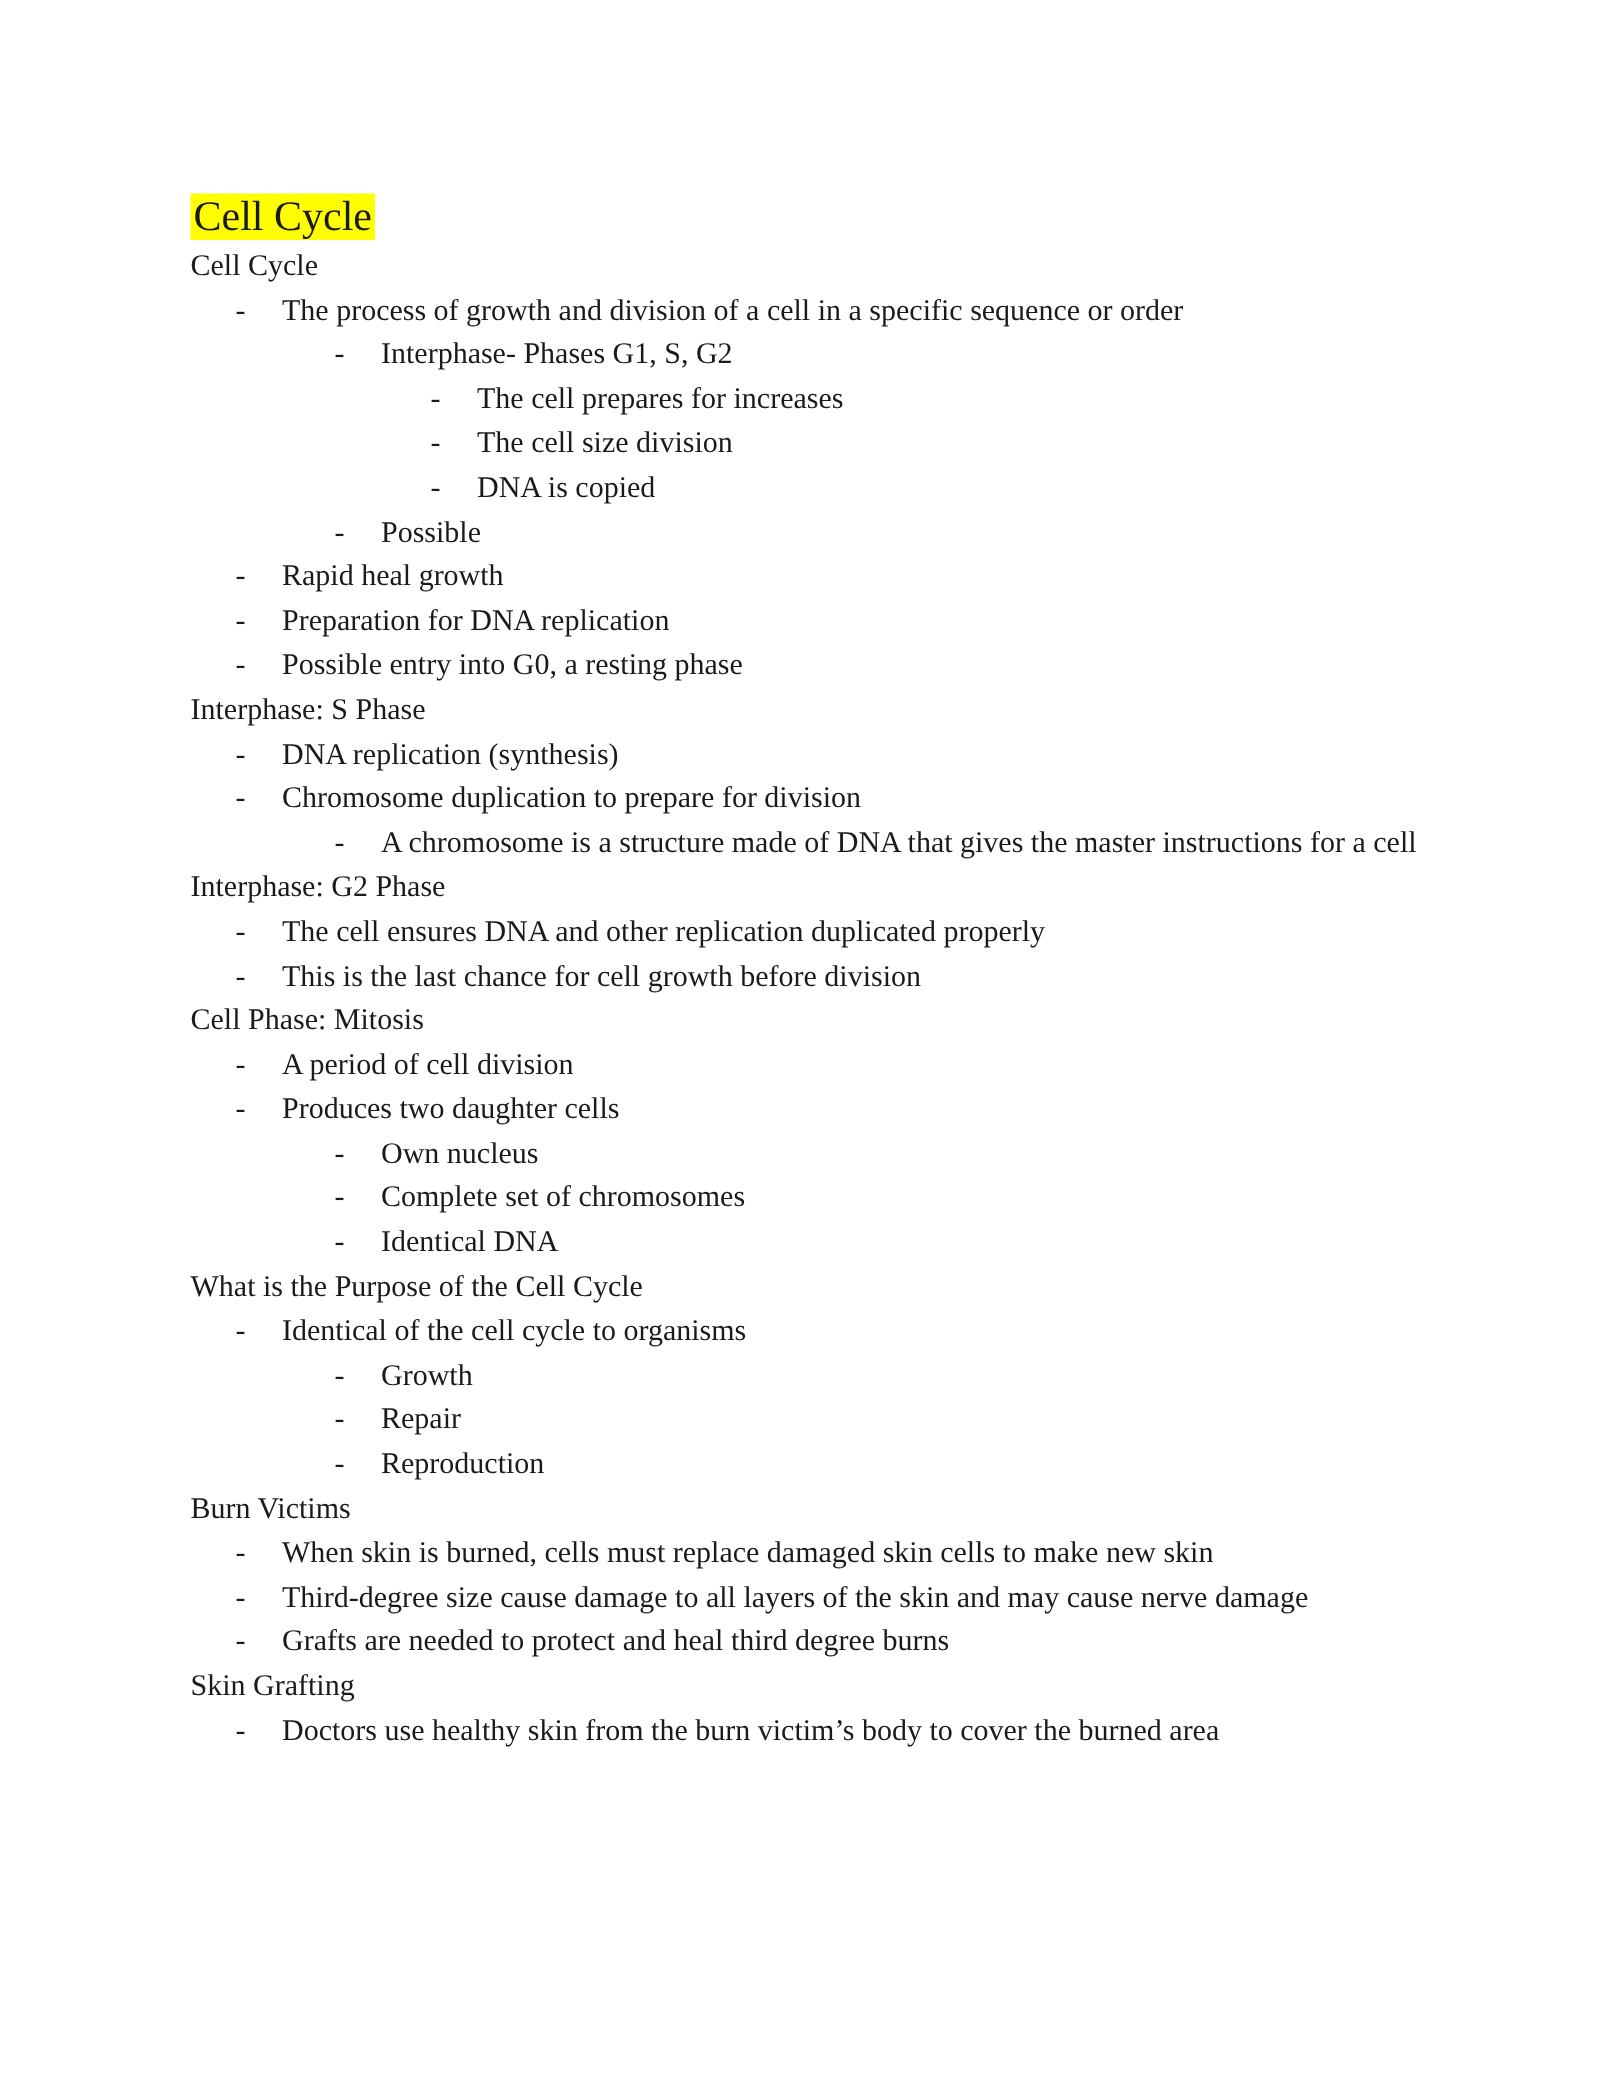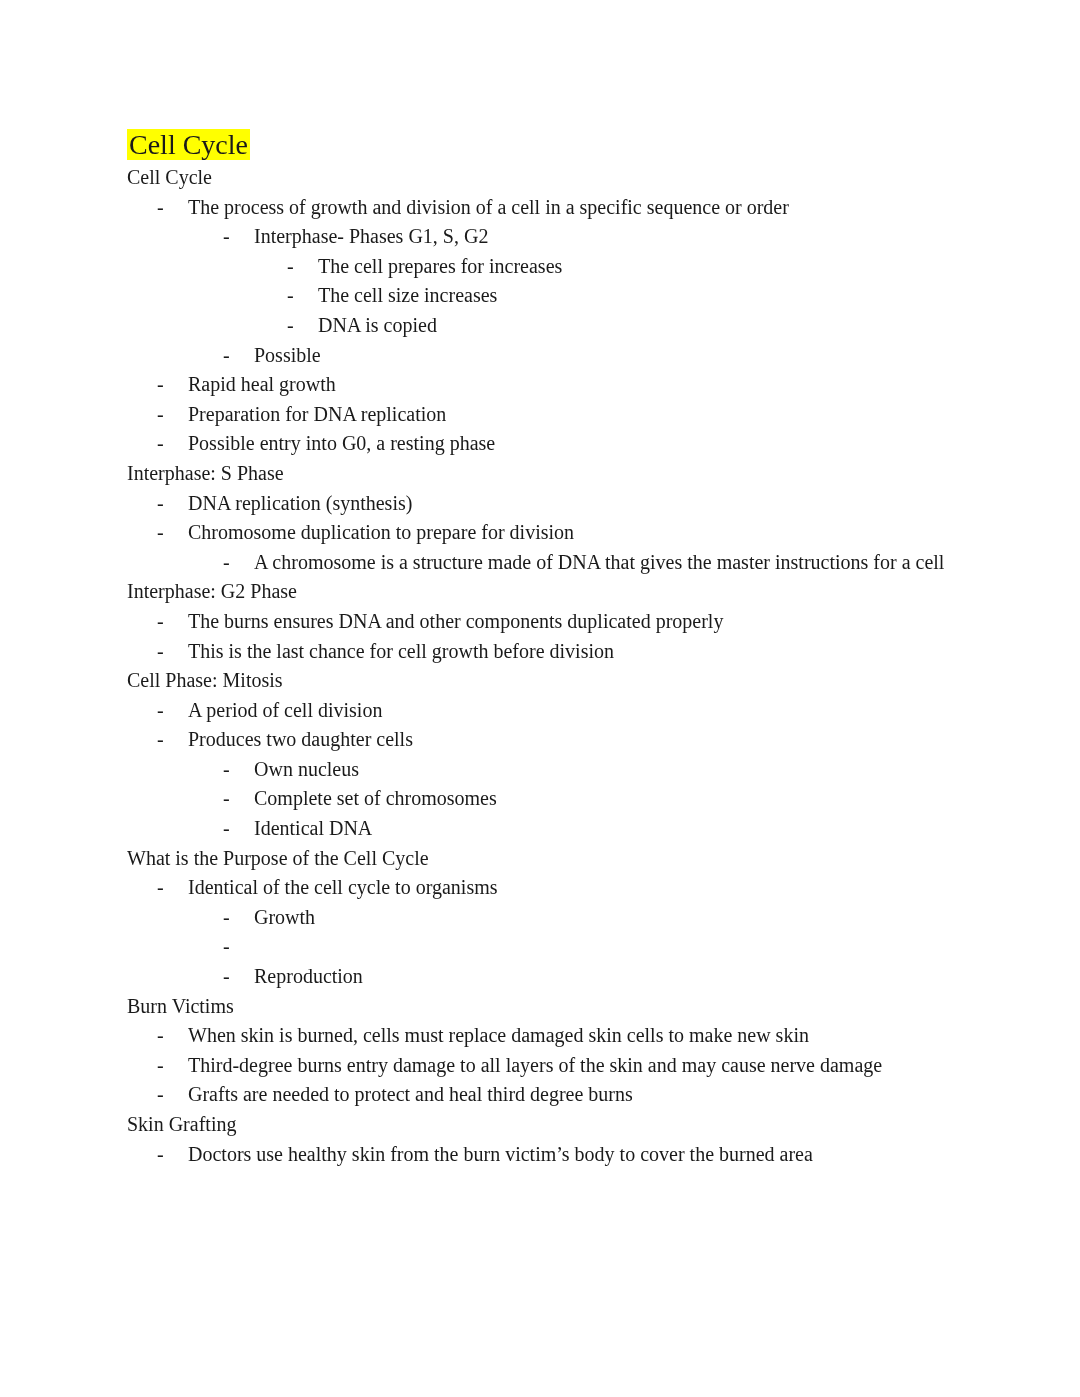--- a/index.html
+++ b/index.html
@@ -64,21 +64,21 @@
     <div class="line li li2">
       <span class="marker">-</span>
       <span class="text">Interphase- Phases G1, S, G2</span>
     </div>
     <div class="line li li3">
       <span class="marker">-</span>
       <span class="text">The cell prepares for increases</span>
     </div>
     <div class="line li li3">
       <span class="marker">-</span>
-      <span class="text">The cell size increases</span>
+      <span class="text">The cell size division</span>
     </div>
     <div class="line li li3">
       <span class="marker">-</span>
       <span class="text">DNA is copied</span>
     </div>
     <div class="line li li2">
       <span class="marker">-</span>
       <span class="text">Possible</span>
     </div>
     <div class="line li li1">
@@ -102,21 +102,21 @@
       <span class="marker">-</span>
       <span class="text">Chromosome duplication to prepare for division</span>
     </div>
     <div class="line li li2">
       <span class="marker">-</span>
       <span class="text">A chromosome is a structure made of DNA that gives the master instructions for a cell</span>
     </div>
     <div class="line heading">Interphase: G2 Phase</div>
     <div class="line li li1">
       <span class="marker">-</span>
-      <span class="text">The burns ensures DNA and other components duplicated properly</span>
+      <span class="text">The cell ensures DNA and other replication duplicated properly</span>
     </div>
     <div class="line li li1">
       <span class="marker">-</span>
       <span class="text">This is the last chance for cell growth before division</span>
     </div>
     <div class="line heading">Cell Phase: Mitosis</div>
     <div class="line li li1">
       <span class="marker">-</span>
       <span class="text">A period of cell division</span>
     </div>
@@ -140,33 +140,34 @@
     <div class="line li li1">
       <span class="marker">-</span>
       <span class="text">Identical of the cell cycle to organisms</span>
     </div>
     <div class="line li li2">
       <span class="marker">-</span>
       <span class="text">Growth</span>
     </div>
     <div class="line li li2">
       <span class="marker">-</span>
+      <span class="text">Repair</span>
     </div>
     <div class="line li li2">
       <span class="marker">-</span>
       <span class="text">Reproduction</span>
     </div>
     <div class="line heading">Burn Victims</div>
     <div class="line li li1">
       <span class="marker">-</span>
       <span class="text">When skin is burned, cells must replace damaged skin cells to make new skin</span>
     </div>
     <div class="line li li1">
       <span class="marker">-</span>
-      <span class="text">Third-degree burns entry damage to all layers of the skin and may cause nerve damage</span>
+      <span class="text">Third-degree size cause damage to all layers of the skin and may cause nerve damage</span>
     </div>
     <div class="line li li1">
       <span class="marker">-</span>
       <span class="text">Grafts are needed to protect and heal third degree burns</span>
     </div>
     <div class="line heading">Skin Grafting</div>
     <div class="line li li1">
       <span class="marker">-</span>
       <span class="text">Doctors use healthy skin from the burn victim’s body to cover the burned area</span>
     </div>

